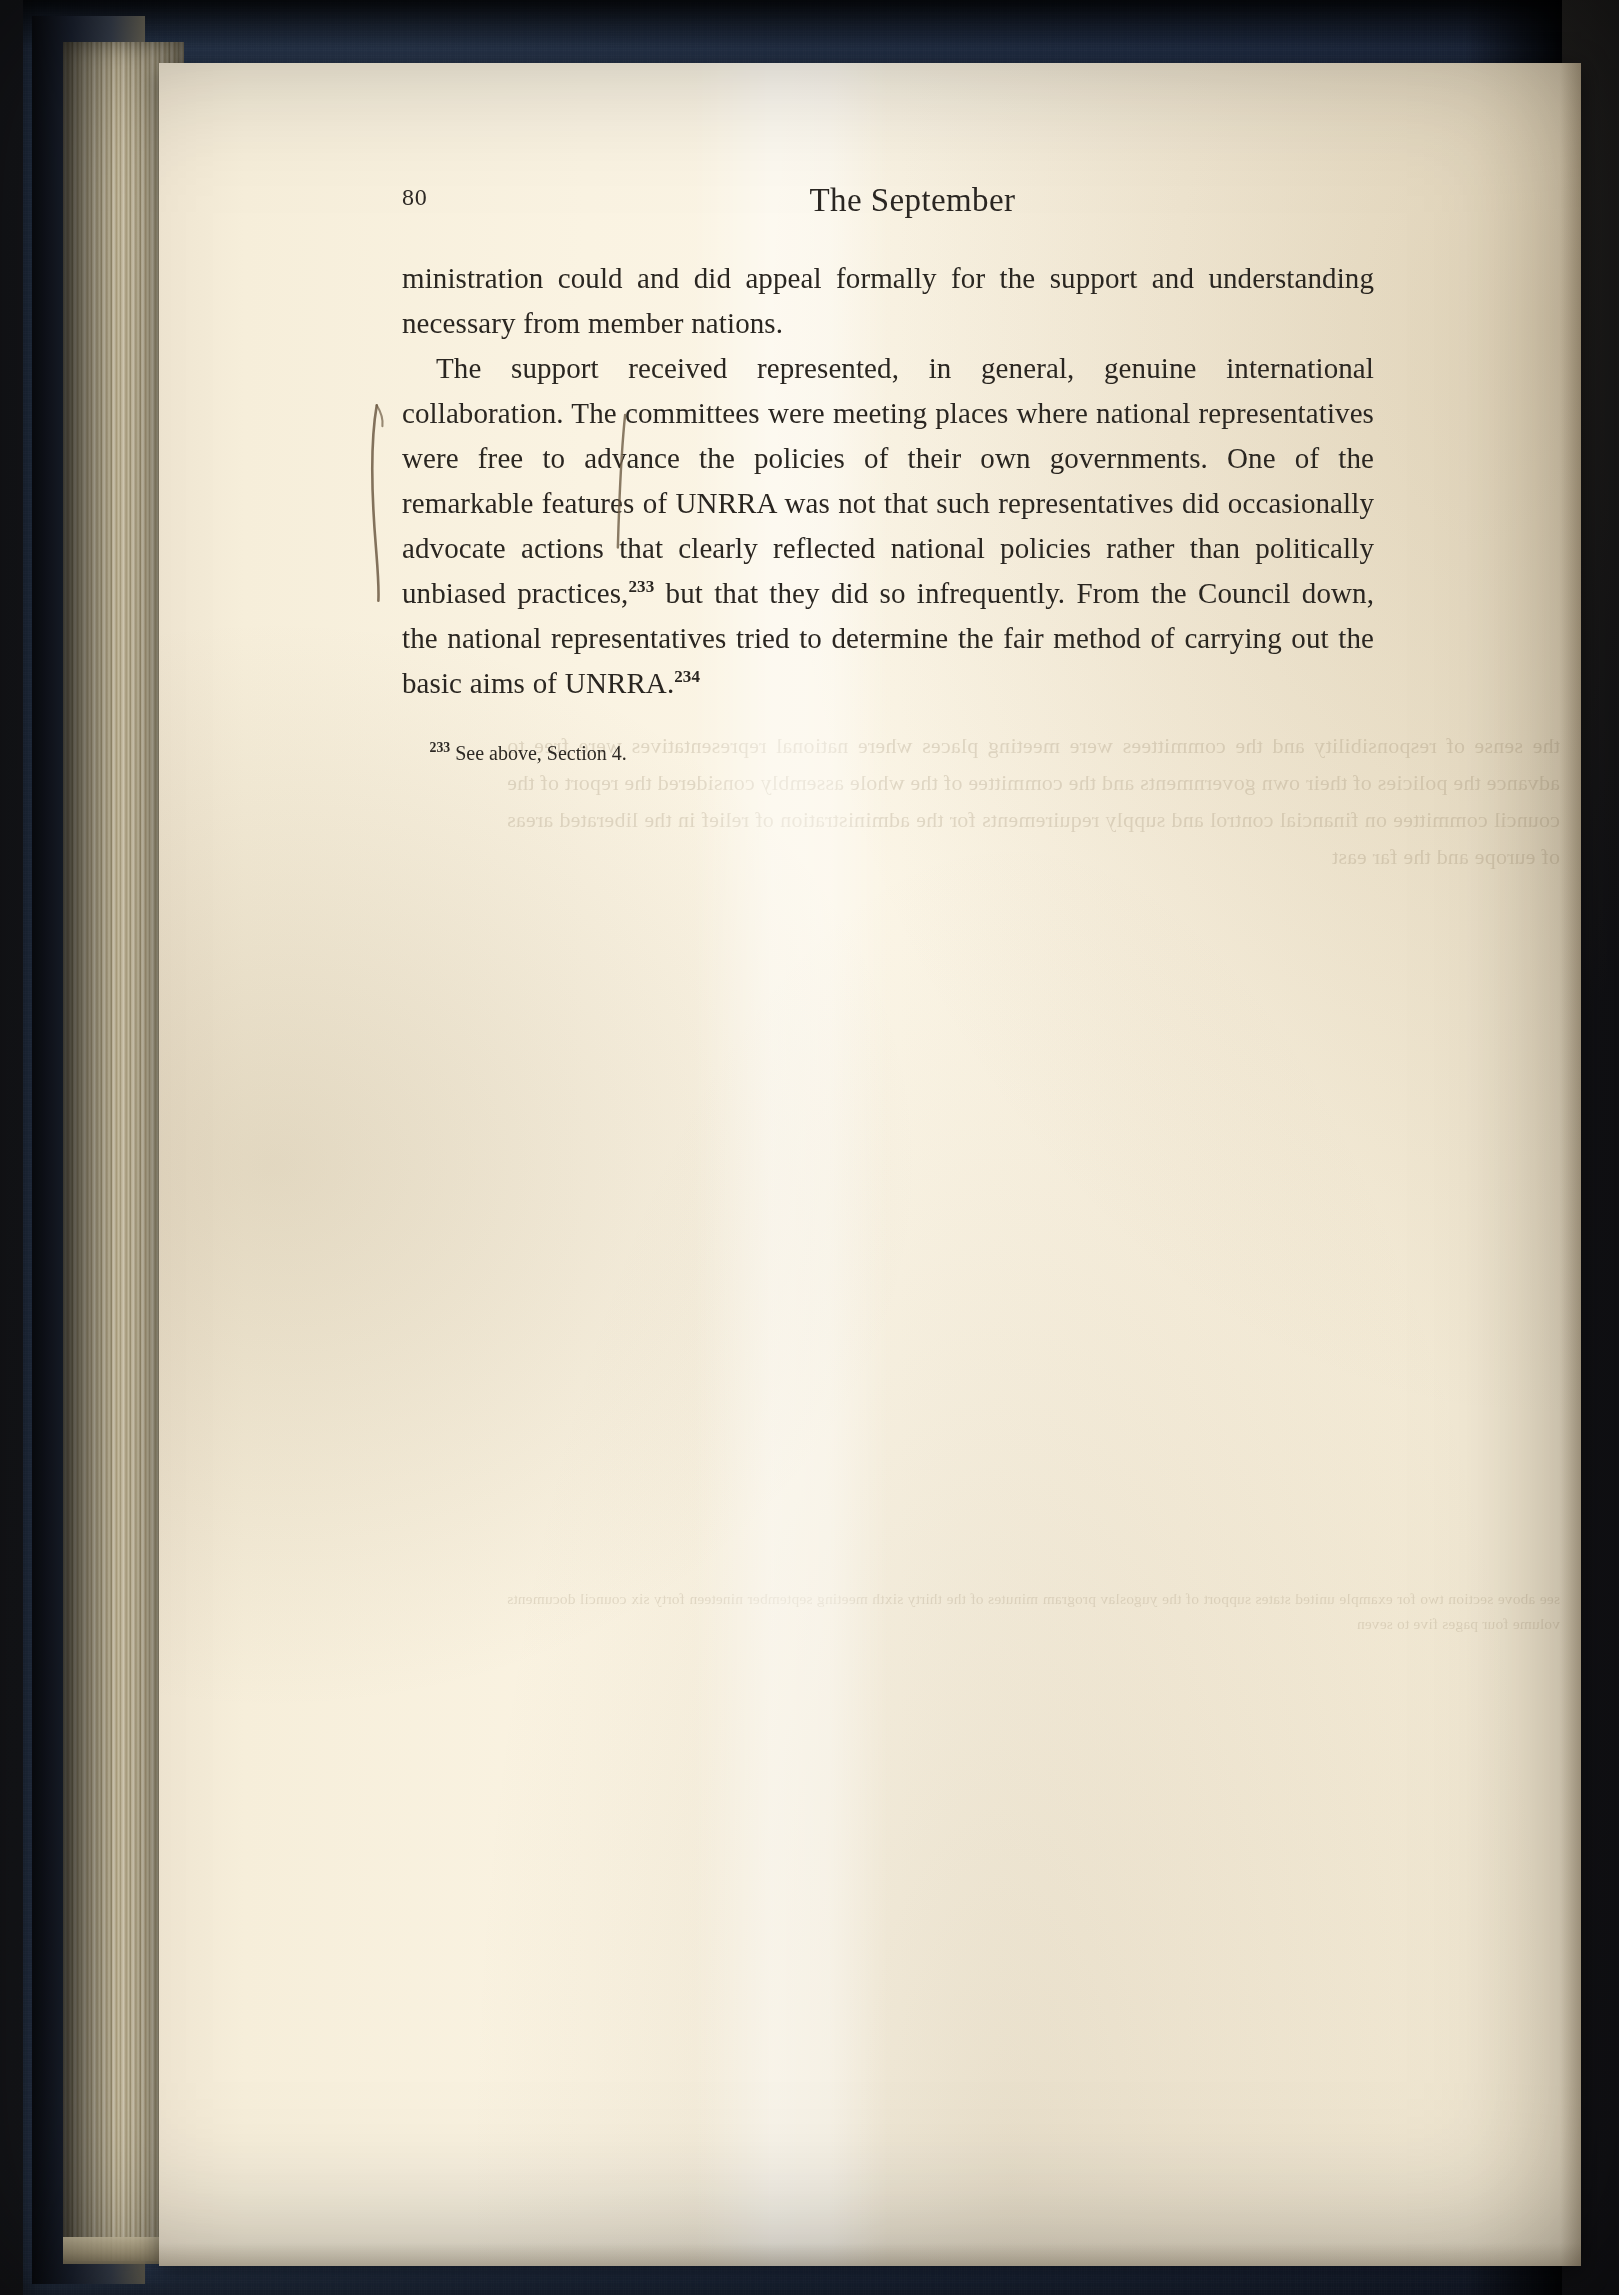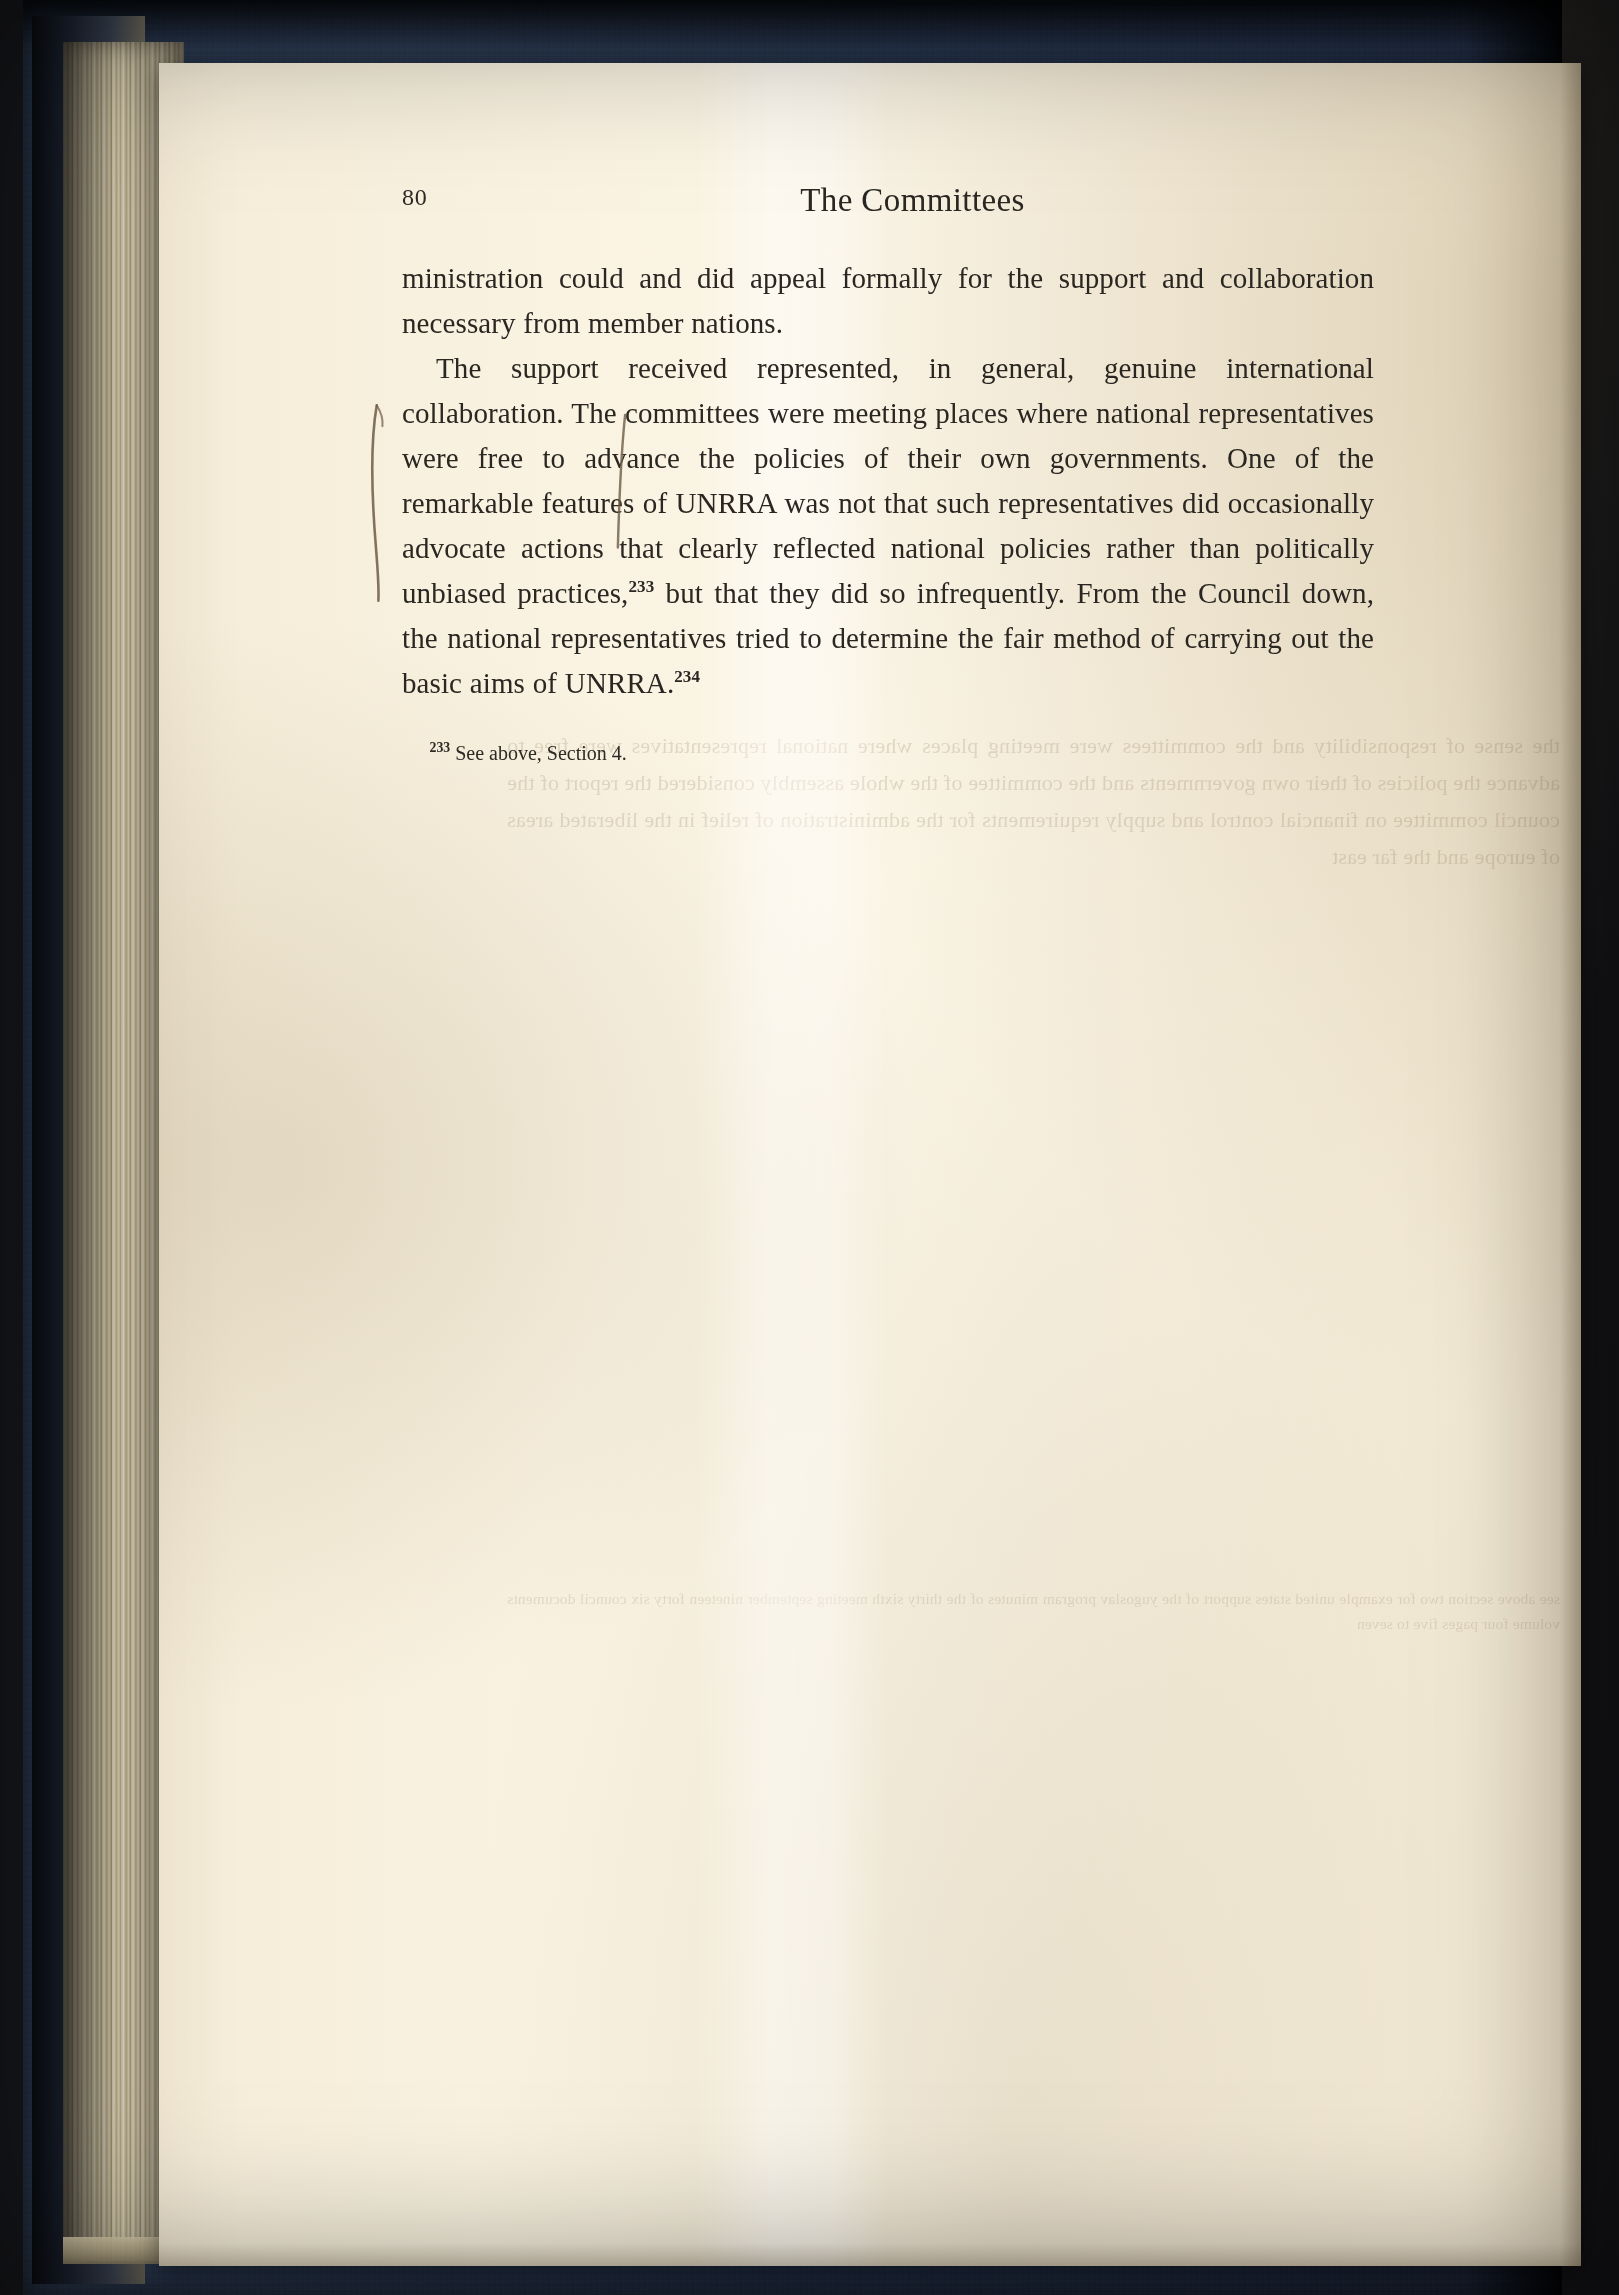--- a/index.html
+++ b/index.html
@@ -277,24 +277,24 @@
     <div class="ghost small">see above section two for example united states support of the yugoslav program minutes of the thirty sixth meeting september nineteen forty six council documents volume four pages five to seven</div>
 
     <div class="leaf-band"></div>
     <div class="leaf-edge-right"></div>
     <div class="leaf-edge-bottom"></div>
 
     <div class="textblock">
 
       <div class="runhead">
         <div class="folio">80</div>
-        <div class="runtitle">The Committees</div>
+        <div class="runtitle">The September</div>
       </div>
 
-      <p class="body">ministration could and did appeal formally for the support and collaboration necessary from member nations.</p>
+      <p class="body">ministration could and did appeal formally for the support and understanding necessary from member nations.</p>
 
       <p class="body"><span>The support received represented, in general, genuine international collaboration. The committees were meeting places where national representatives were free to advance the policies of their own governments. One of the remarkable features of UNRRA was not that such representatives did occasionally advocate actions that clearly reflected national policies rather than politically unbiased practices,</span><span class="sup">233</span><span> but that they did so infrequently. From the Council down, the national representatives tried to determine the fair method of carrying out the basic aims of UNRRA.</span><span class="sup">234</span></p>
 
       <div class="rule-space"></div>
 
       <div class="notes">
         <p class="note indent"><span class="sup">233</span><span> See above, Section 4.</span></p>
       </div>
     </div>
 

